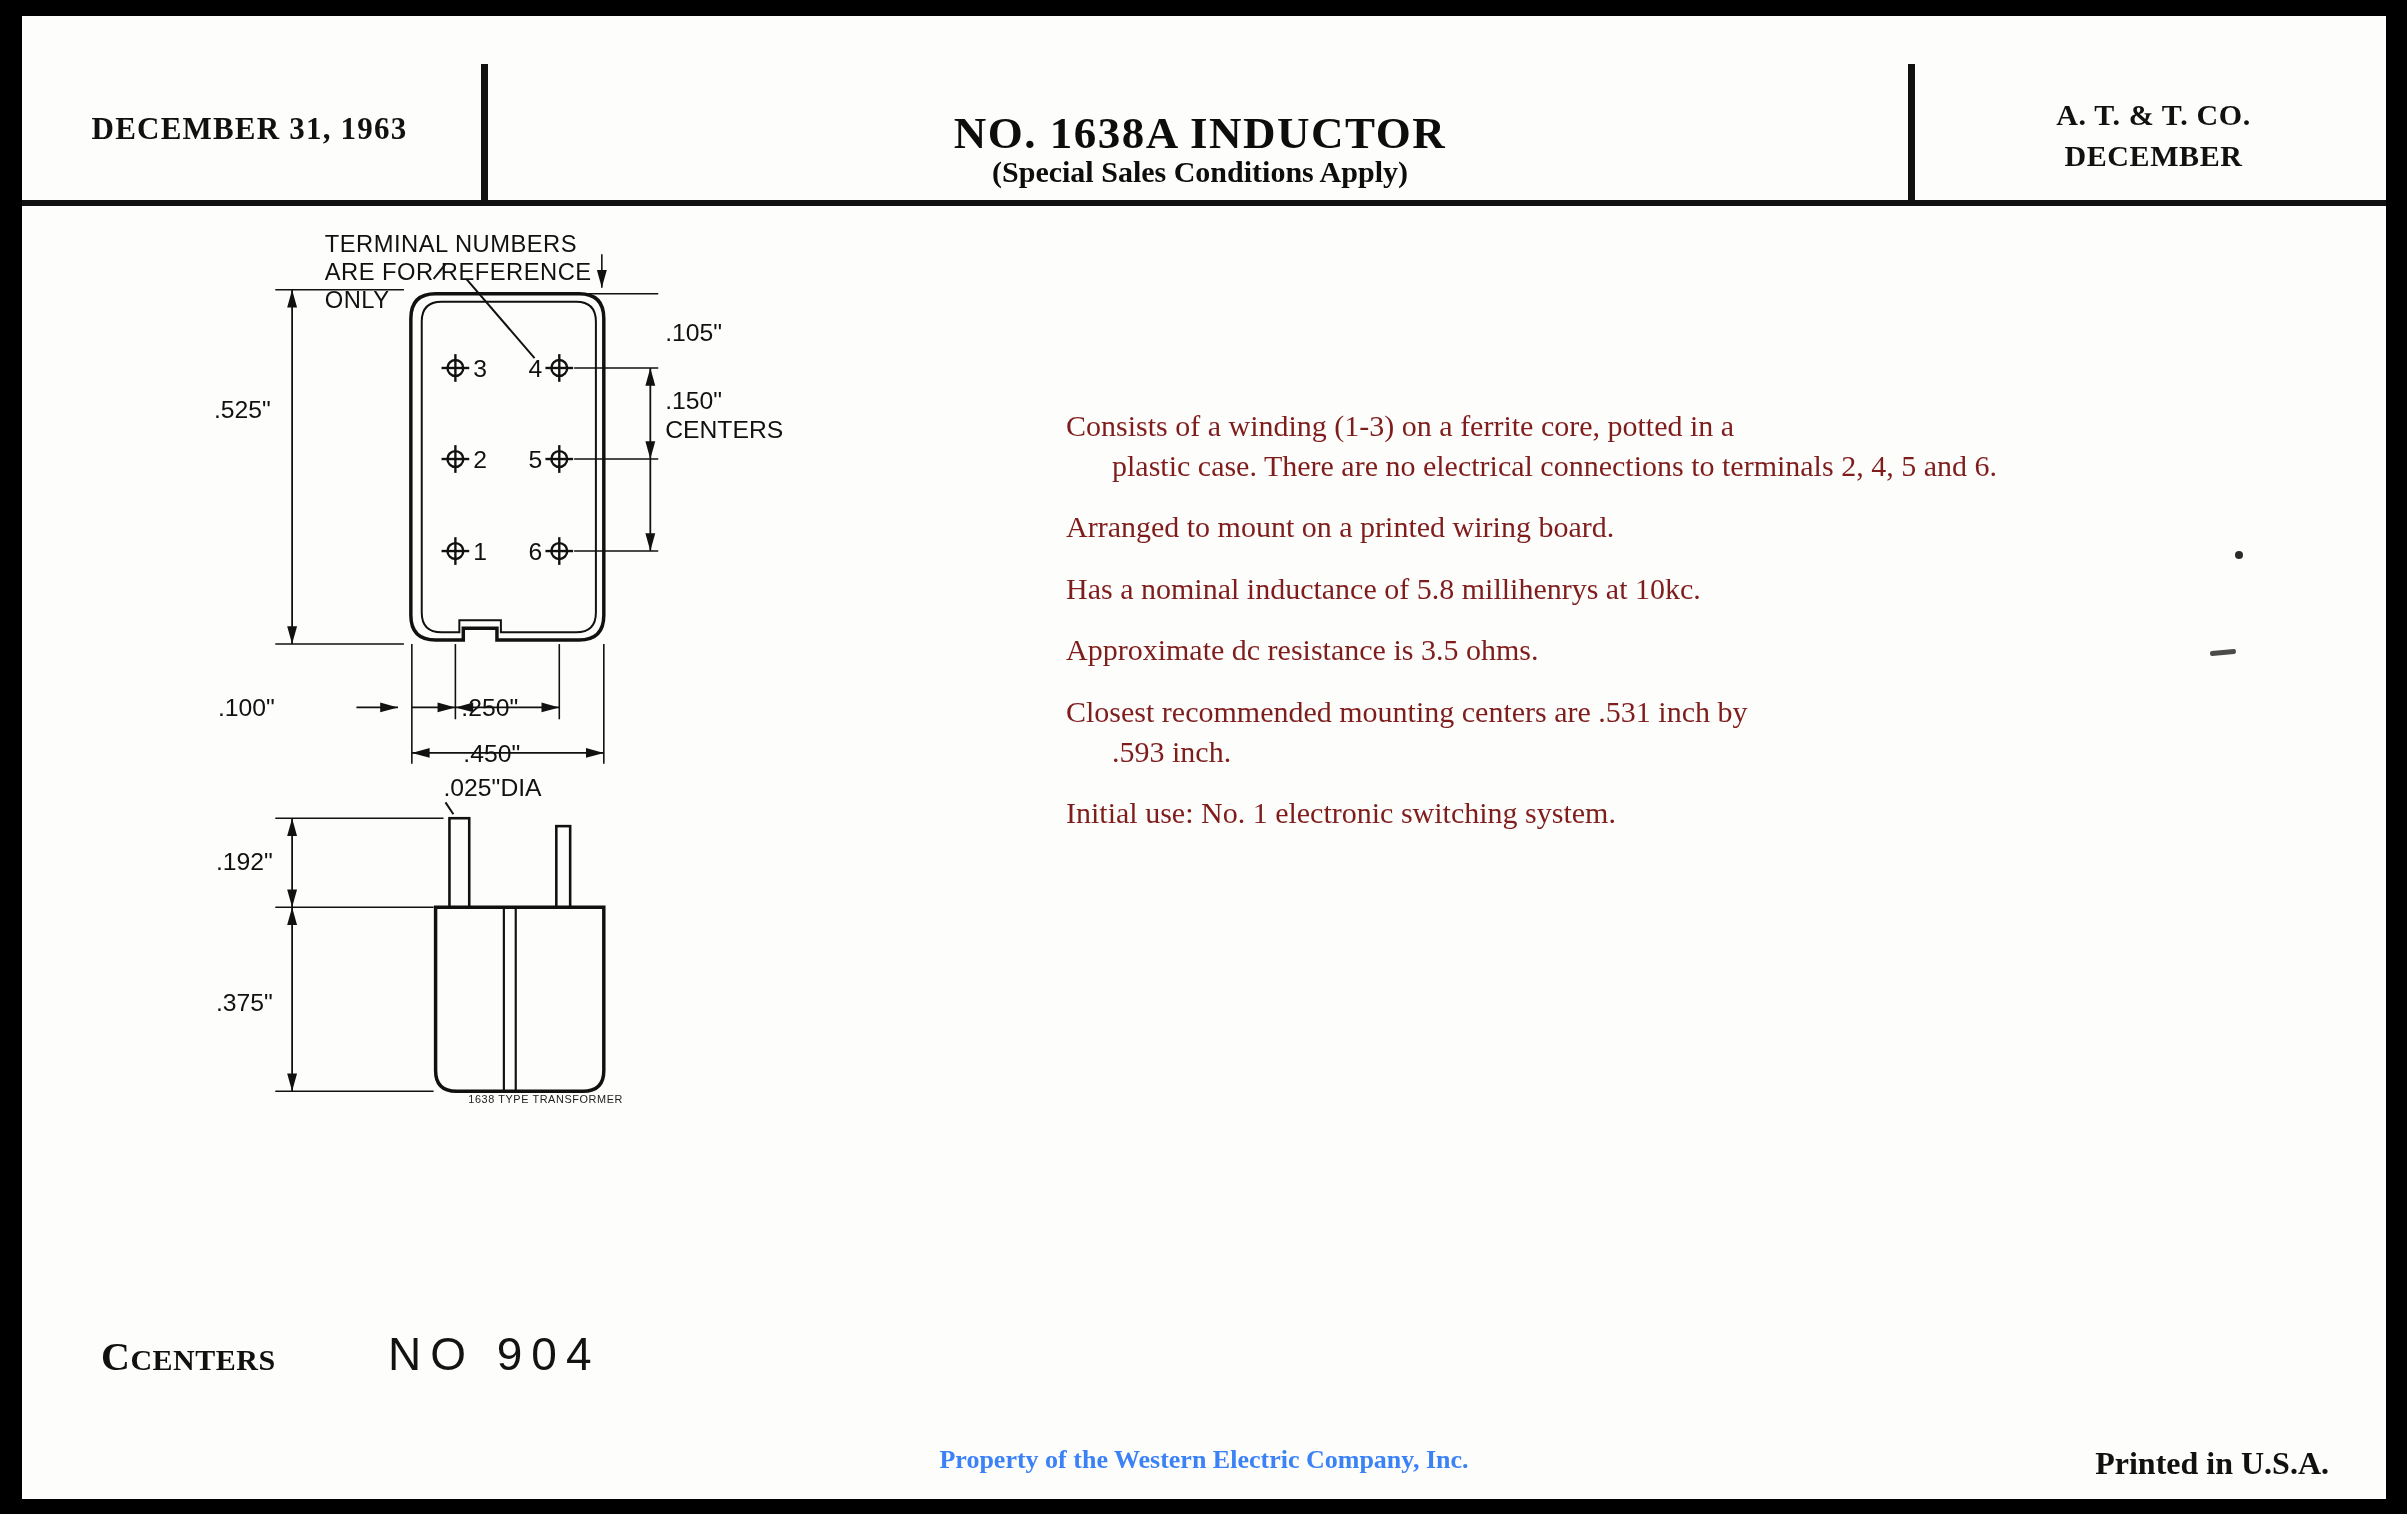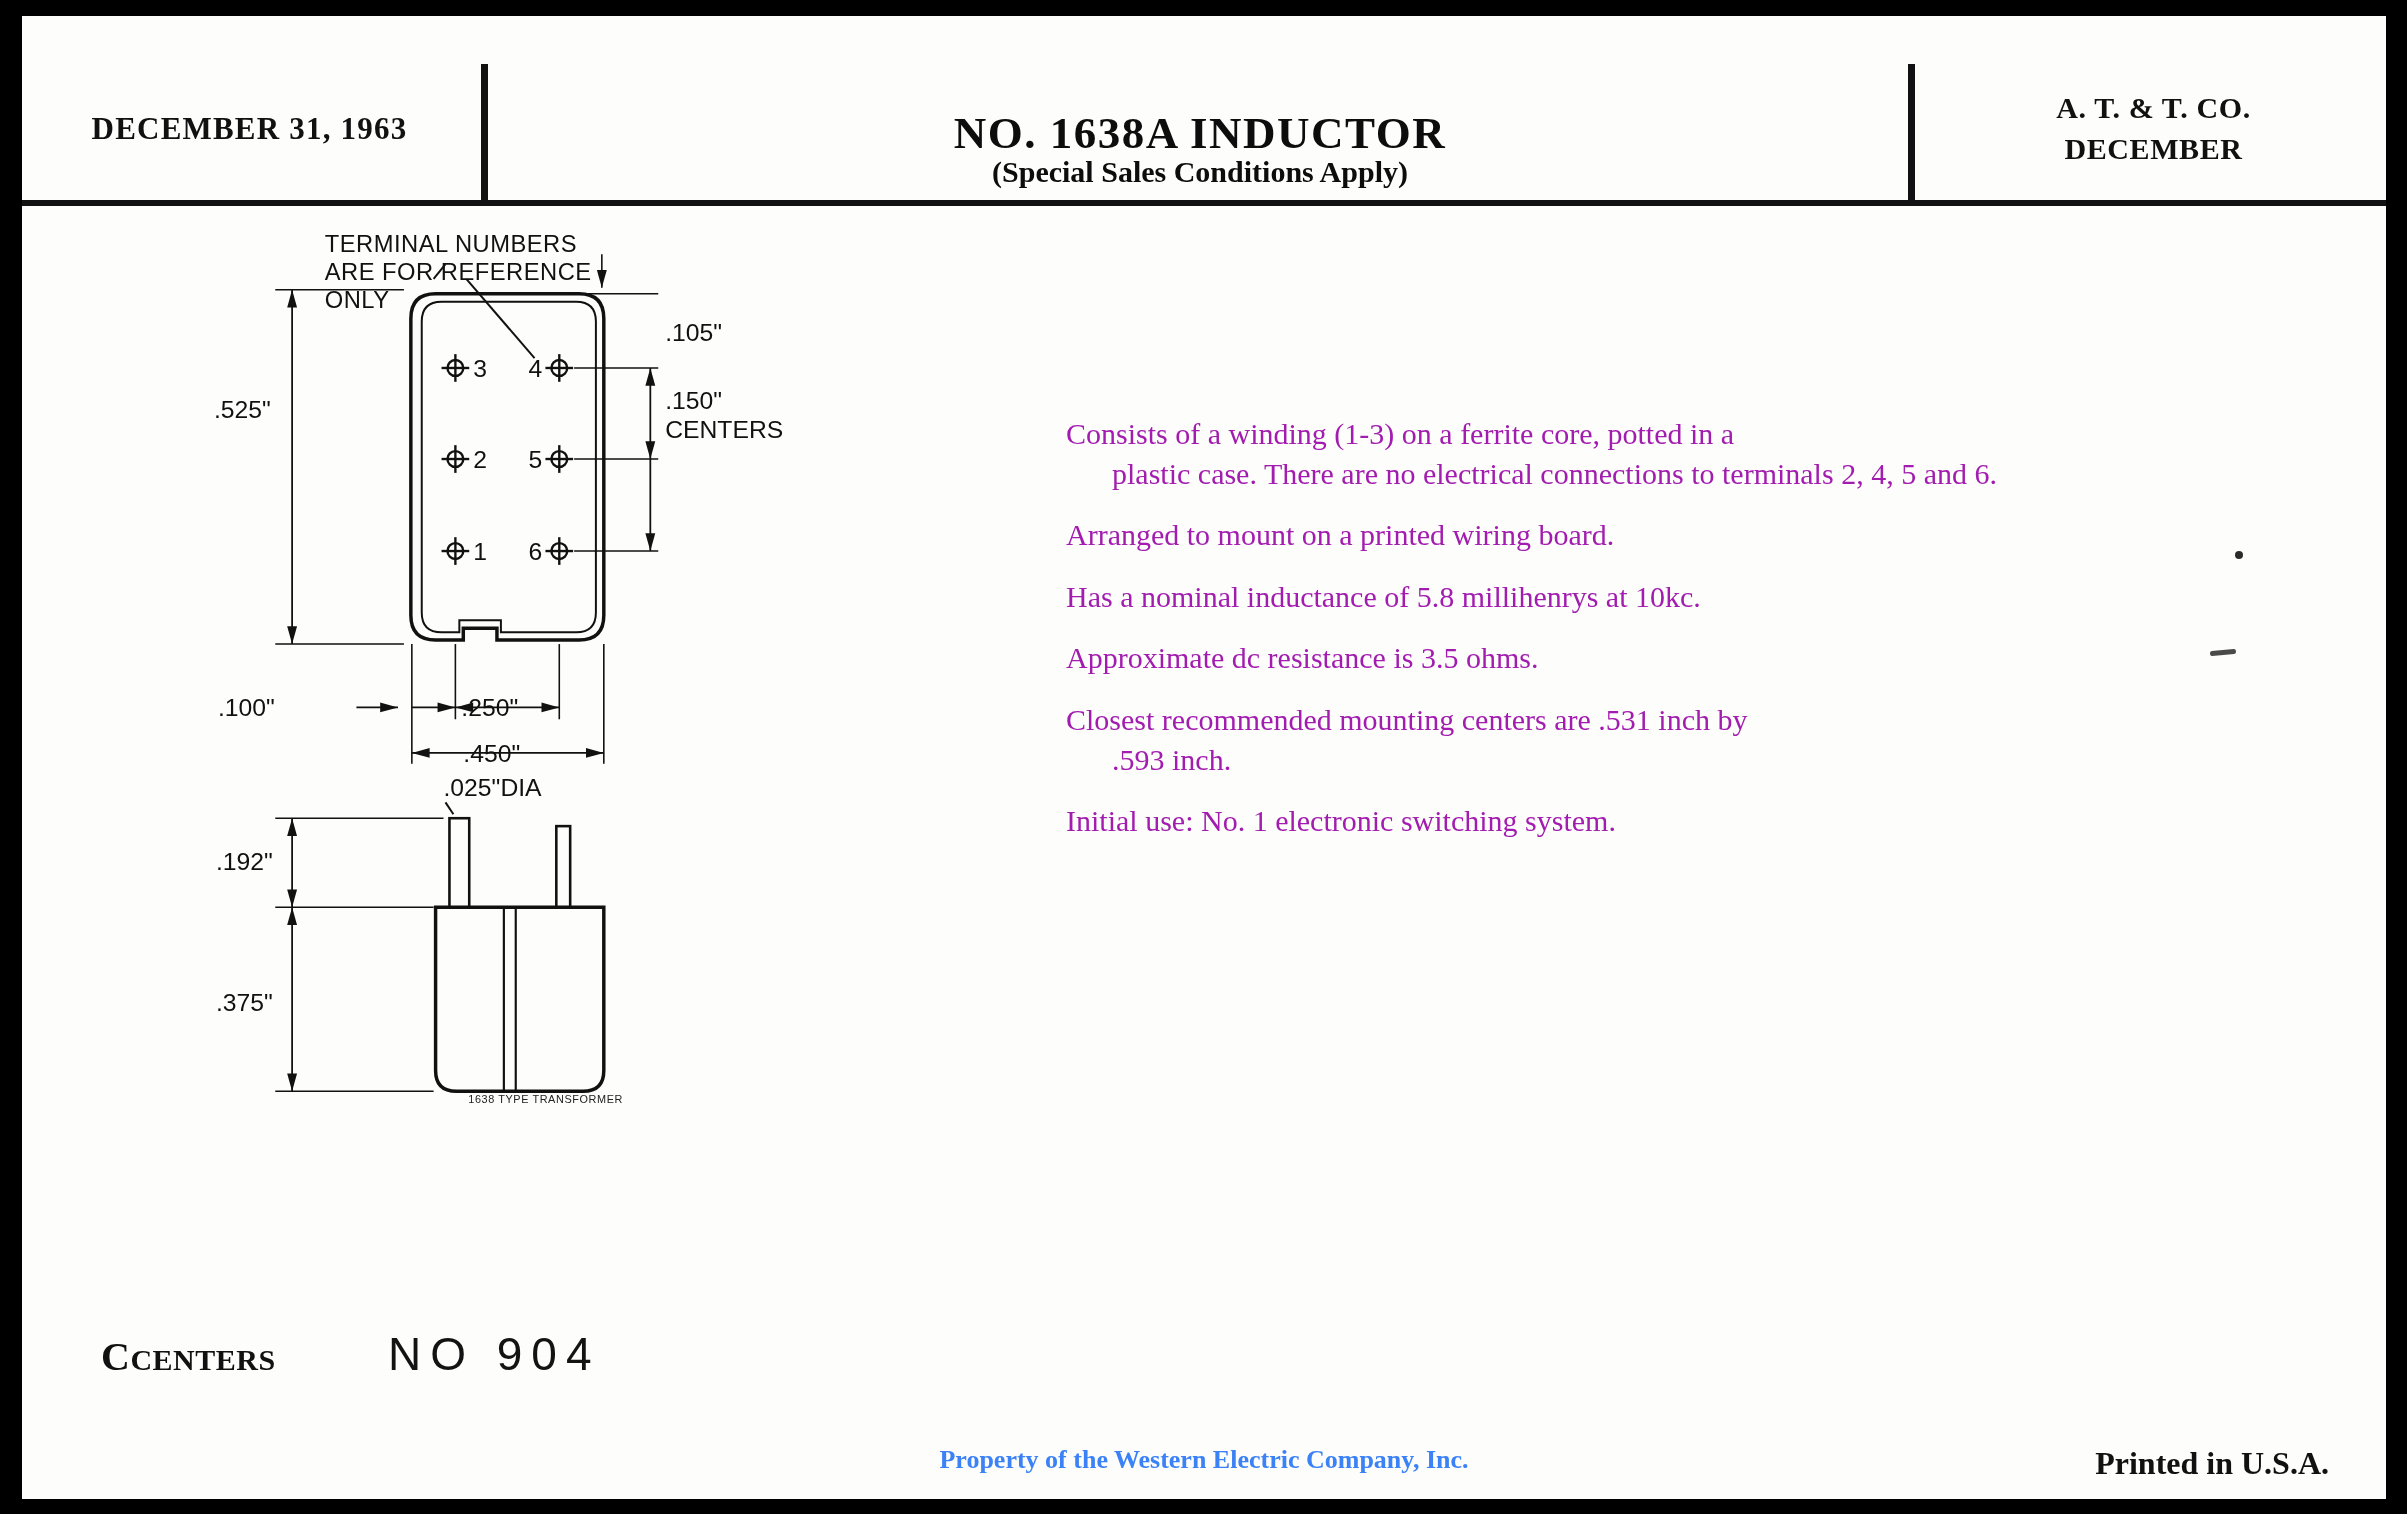--- a/index.html
+++ b/index.html
@@ -84,21 +84,21 @@
     top: 139px;
     width: 1406px;
     text-align: center;
     font-weight: bold;
     font-size: 30px;
     color: #0d0d0d;
   }
   .hdr-co {
     position: absolute;
     left: 1901px;
-    top: 72px;
+    top: 79px;
     width: 461px;
     text-align: center;
     font-weight: bold;
     font-size: 30px;
     letter-spacing: 0.6px;
     line-height: 1.35;
     color: #111;
   }
   
   .drawing {
@@ -111,25 +111,25 @@
   }
   .drawing svg { display: block; }
   
   .body-text {
     position: absolute;
     left: 1044px;
     top: 386px;
     width: 1020px;
   }
   .body-text p {
-    margin: 12px 0 22px 0;
+    margin: 4px 0 22px 0;
     font-family: "Liberation Serif", serif;
     font-size: 30px;
     line-height: 1.32;
-    color: #a21caf;
+    color: #7f1d1d;
     text-align: justify;
     text-indent: 0;
   }
   .body-text p .ind {
     display: block;
     padding-left: 46px;
     text-align: left;
   }
   .body-text p.nojust { text-align: left; }
   

